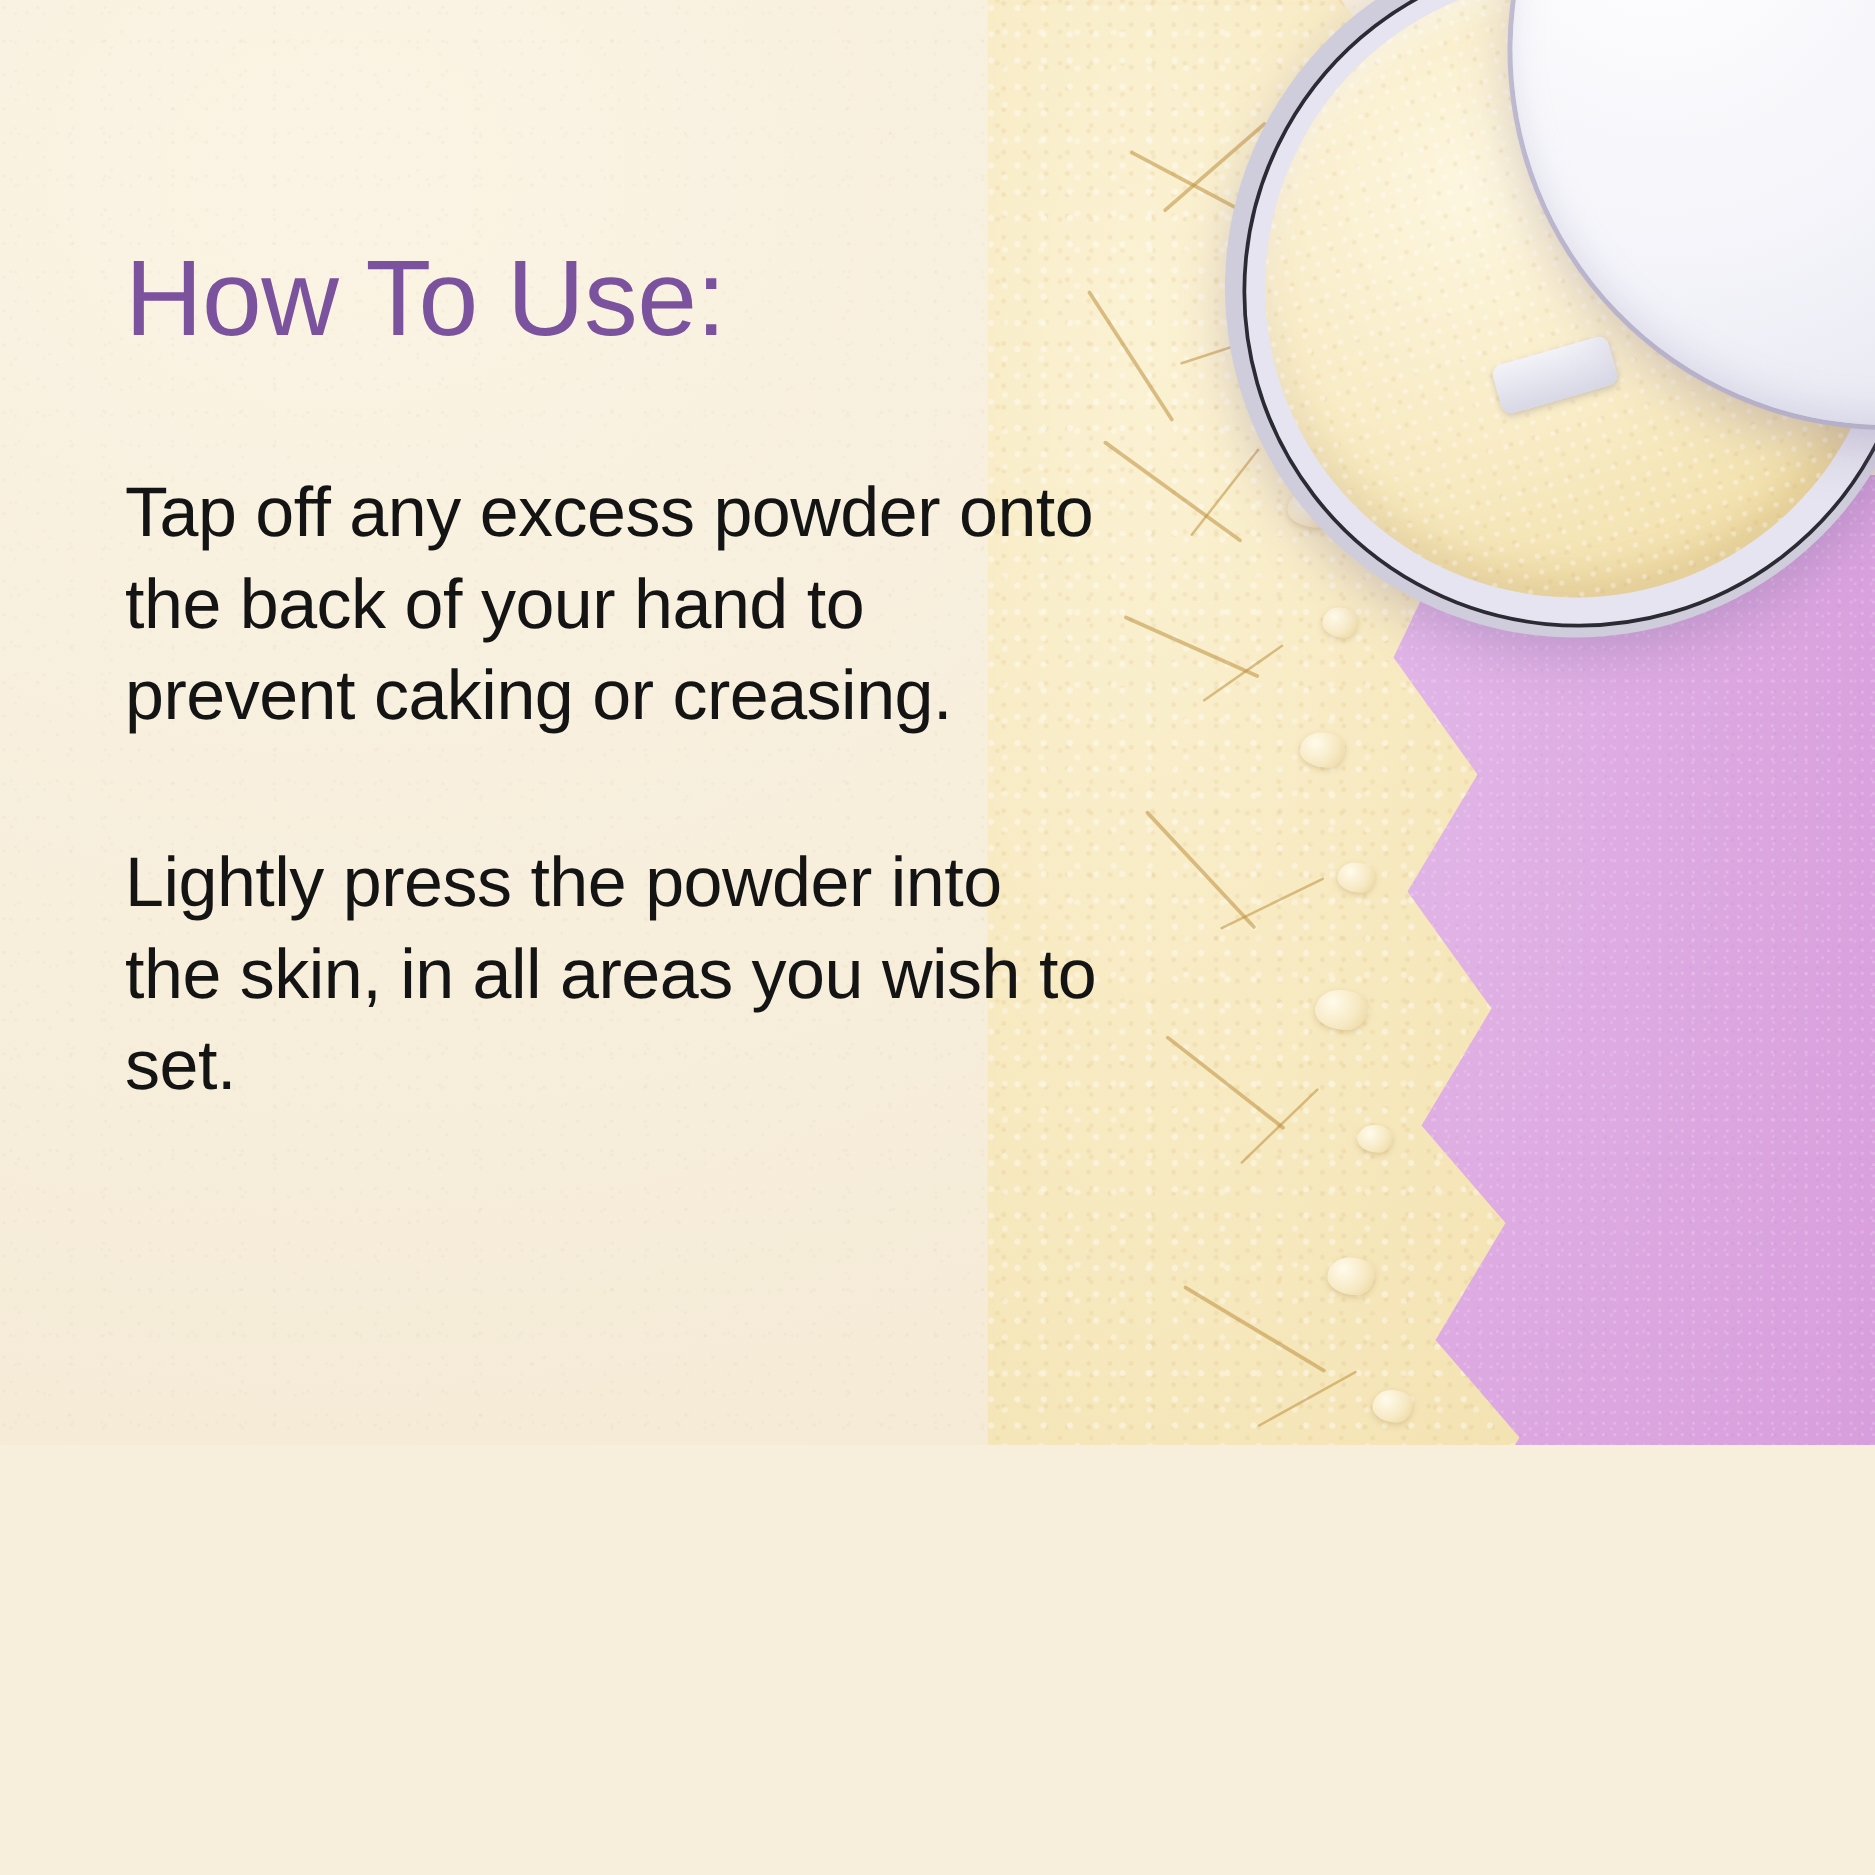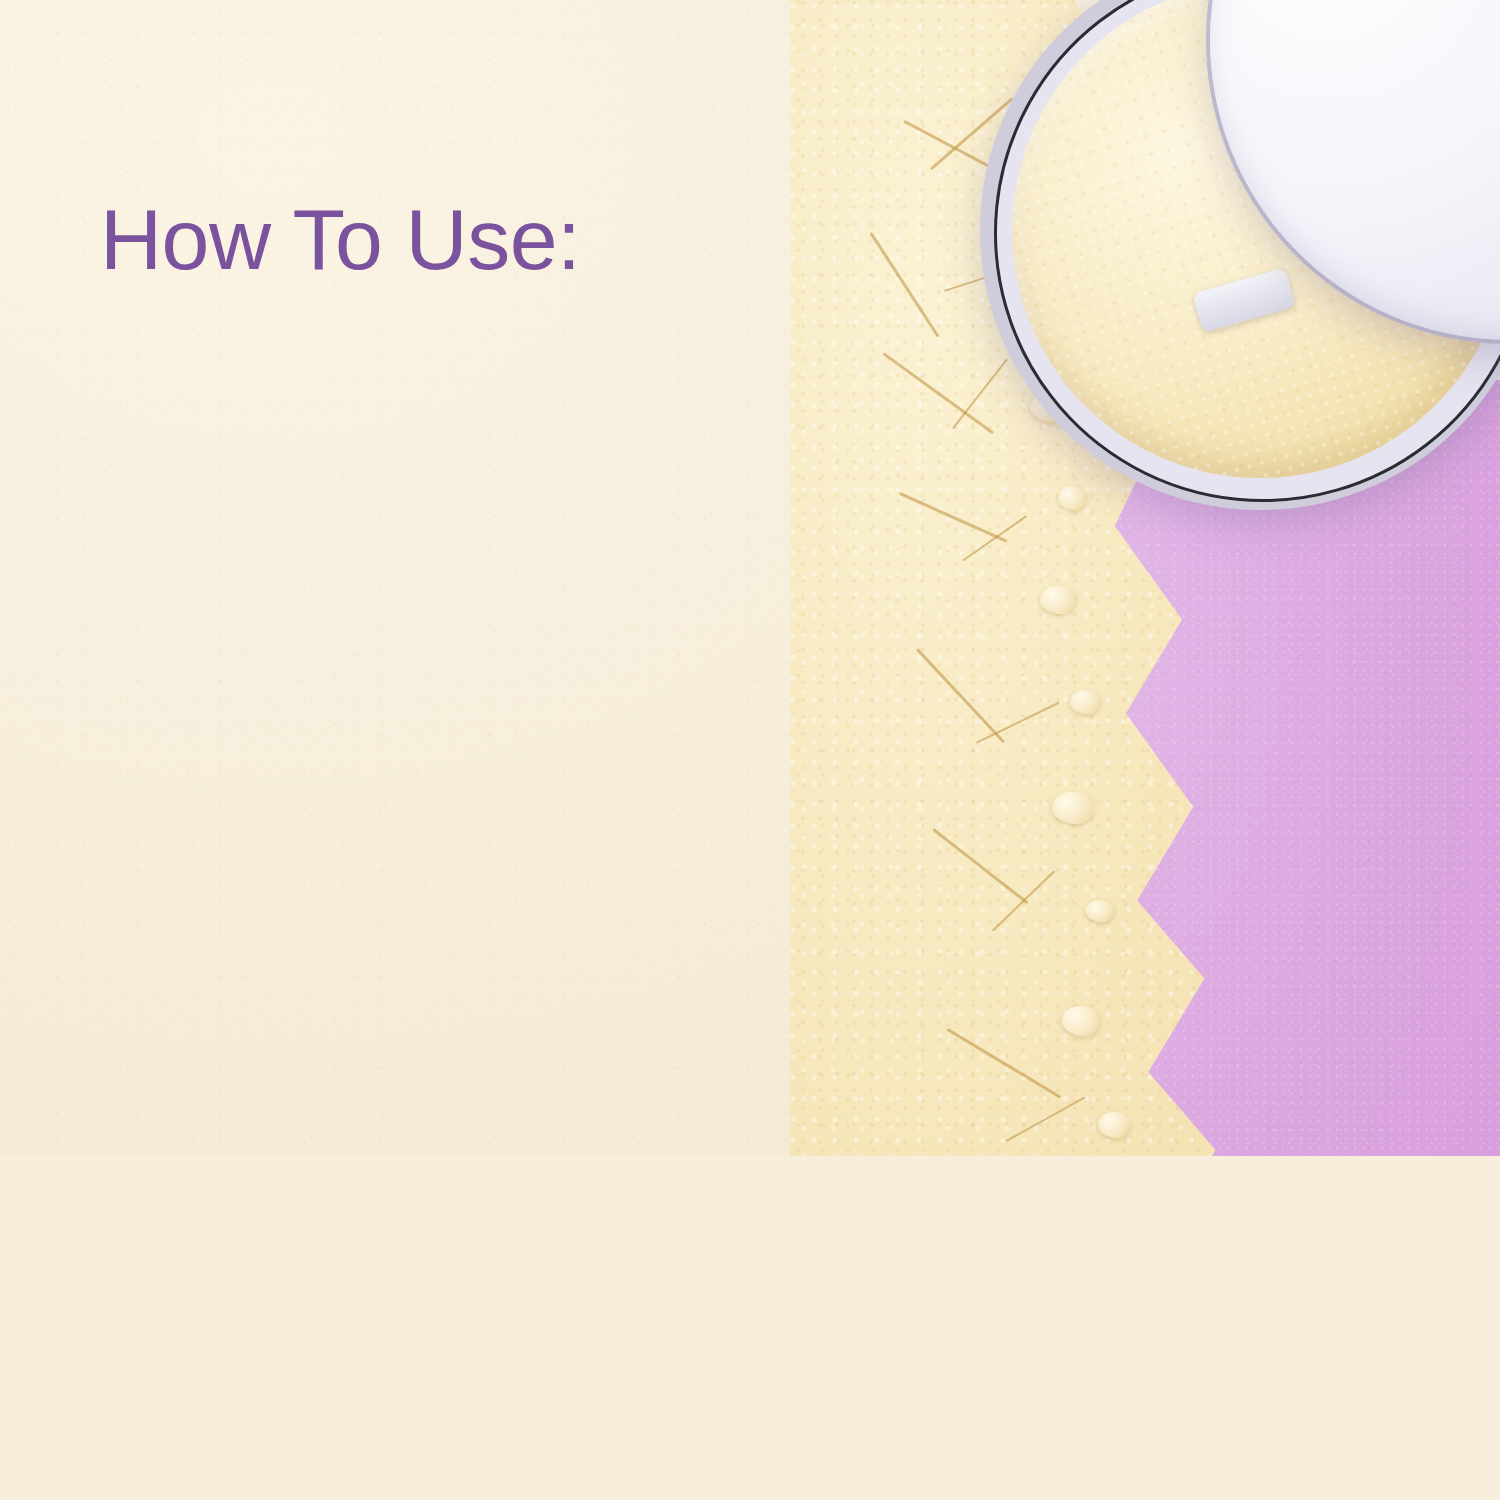--- a/index.html
+++ b/index.html
@@ -231,15 +231,17 @@
         </text>
         <text class="fr-txt">
           <textPath href="#arcFr" startOffset="21%">poudre compacte matifiante</textPath>
         </text>
       </svg>
     </div>
   </div>
 
   <div class="copy">
     <h1 class="heading">How To Use:</h1>
+    <p class="para">Tap off any excess powder onto the back of your hand to prevent caking or creasing.</p>
+    <p class="para">Lightly press the powder into the skin, in all areas you wish to set.</p>
   </div>
 
 </div>
 
 </body></html>

